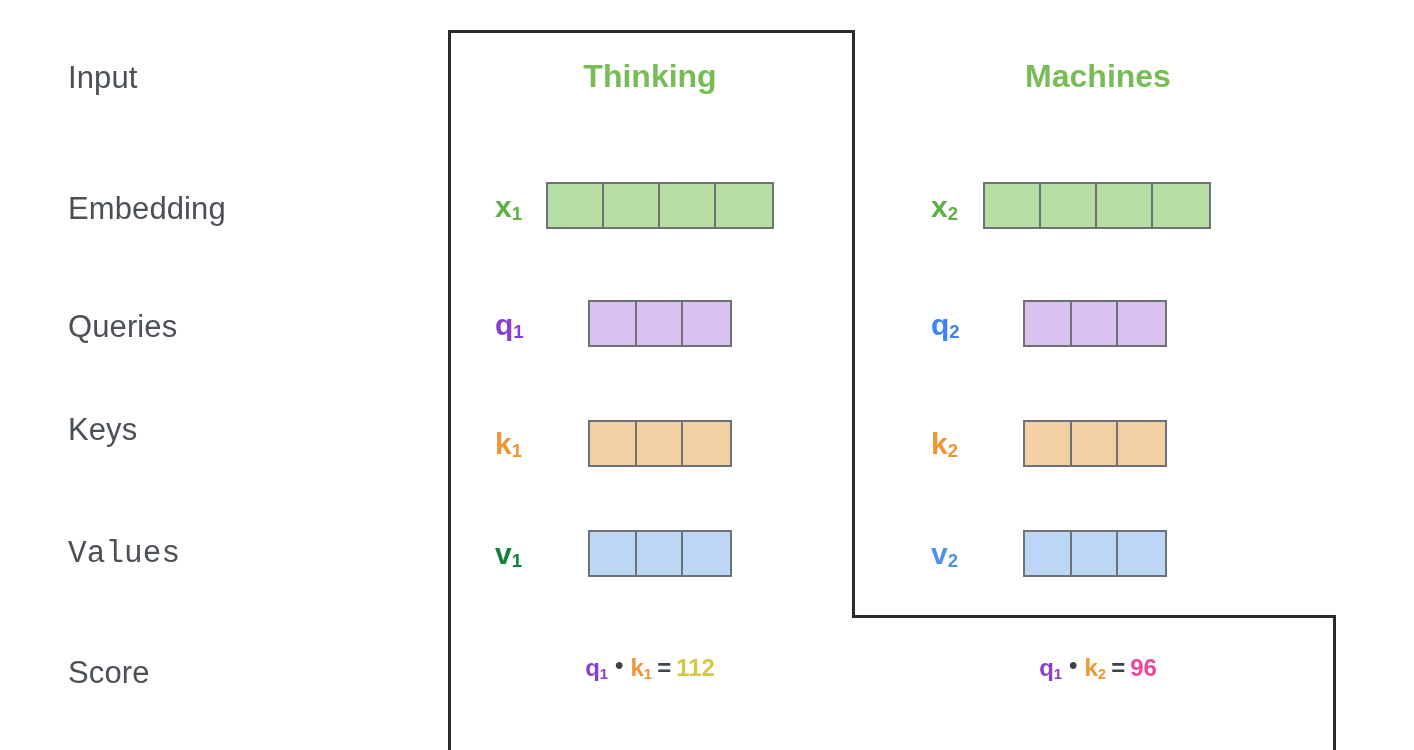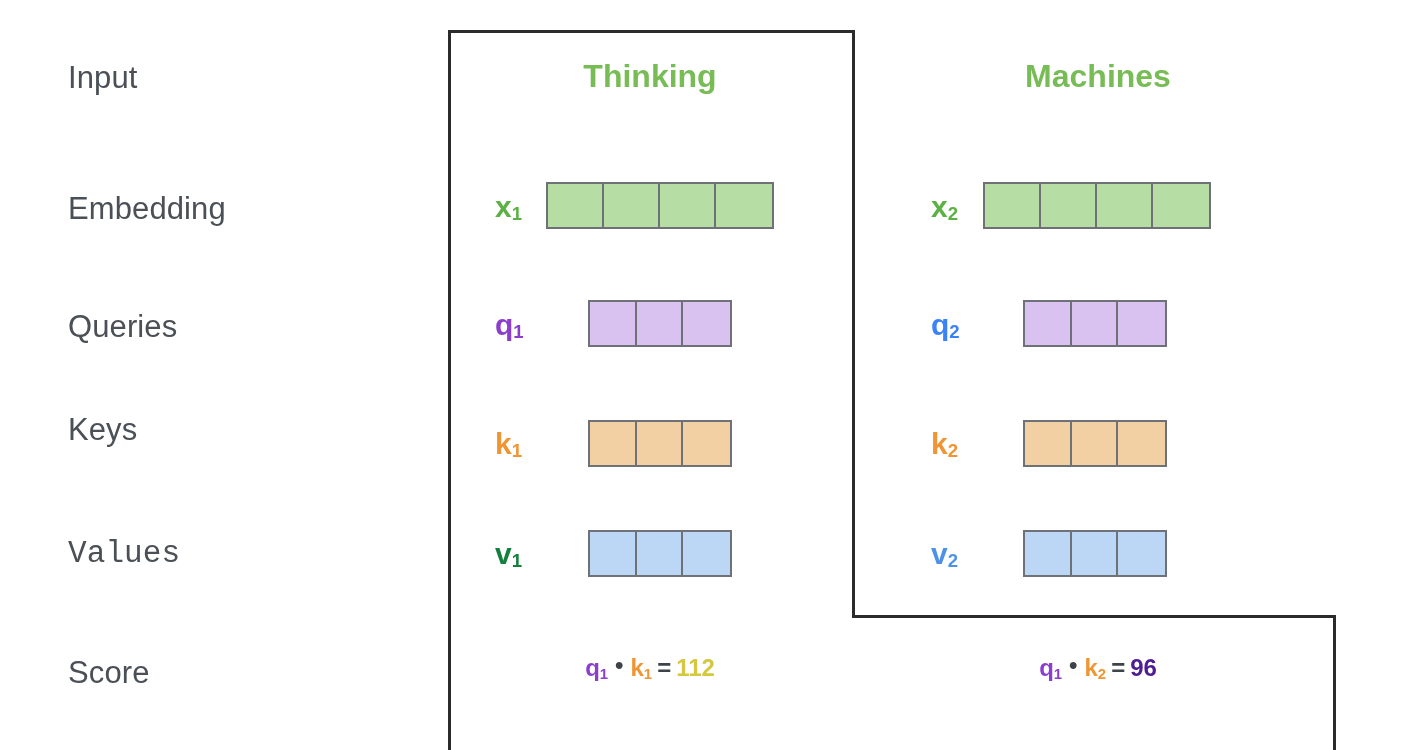--- a/index.html
+++ b/index.html
@@ -205,16 +205,16 @@
     <div class="cell" style="width:33.3333%;"></div>
     <div class="cell" style="width:33.3333%;"></div>
     <div class="cell" style="width:33.3333%;"></div>
   </div>
 
   <div class="score-expr" style="left:500px; top:656px; width:300px;">
     <span class="tok" style="color:#8b3ecb;"><span>q</span><sub>1</sub></span><span class="op-dot">•</span><span class="tok" style="color:#ef9534;"><span>k</span><sub>1</sub></span><span class="op-eq">=</span><span class="tok" style="color:#d4c843;">112</span>
   </div>
 
   <div class="score-expr" style="left:948px; top:656px; width:300px;">
-    <span class="tok" style="color:#8b3ecb;"><span>q</span><sub>1</sub></span><span class="op-dot">•</span><span class="tok" style="color:#ef9534;"><span>k</span><sub>2</sub></span><span class="op-eq">=</span><span class="tok" style="color:#4c1d95;">96</span>
+    <span class="tok" style="color:#8b3ecb;"><span>q</span><sub>1</sub></span><span class="op-dot">•</span><span class="tok" style="color:#ef9534;"><span>k</span><sub>2</sub></span><span class="op-eq">=</span><span class="tok" style="color:#ec4899;">96</span>
   </div>
 
 </div>
 
 </body></html>

